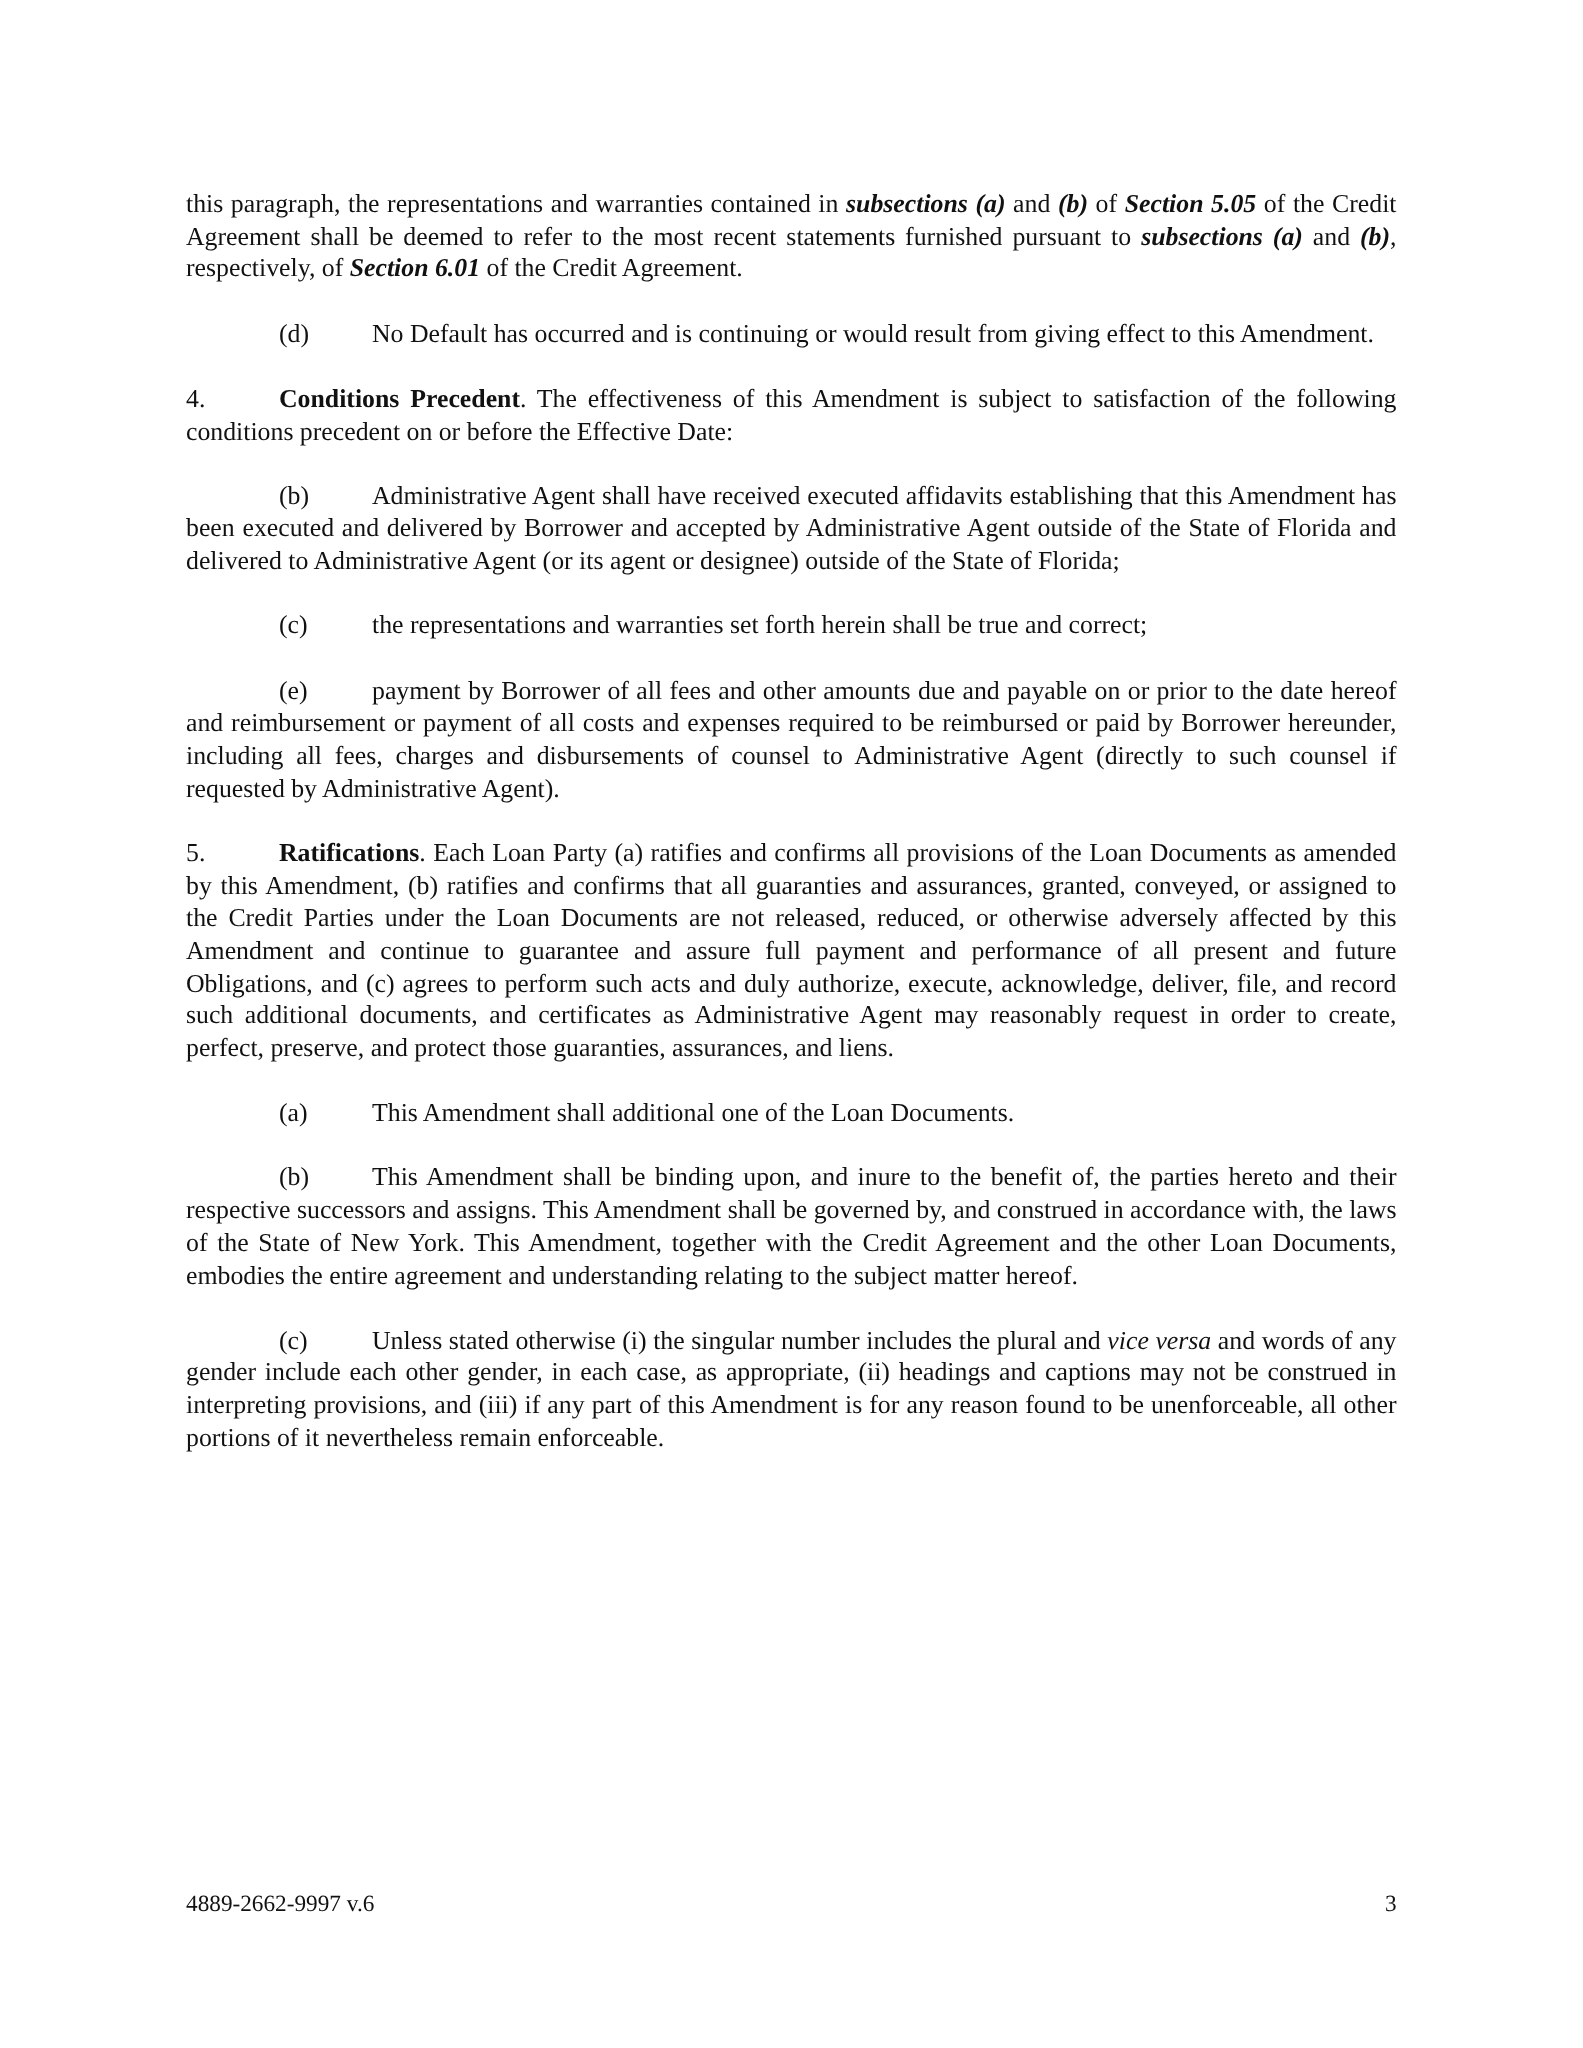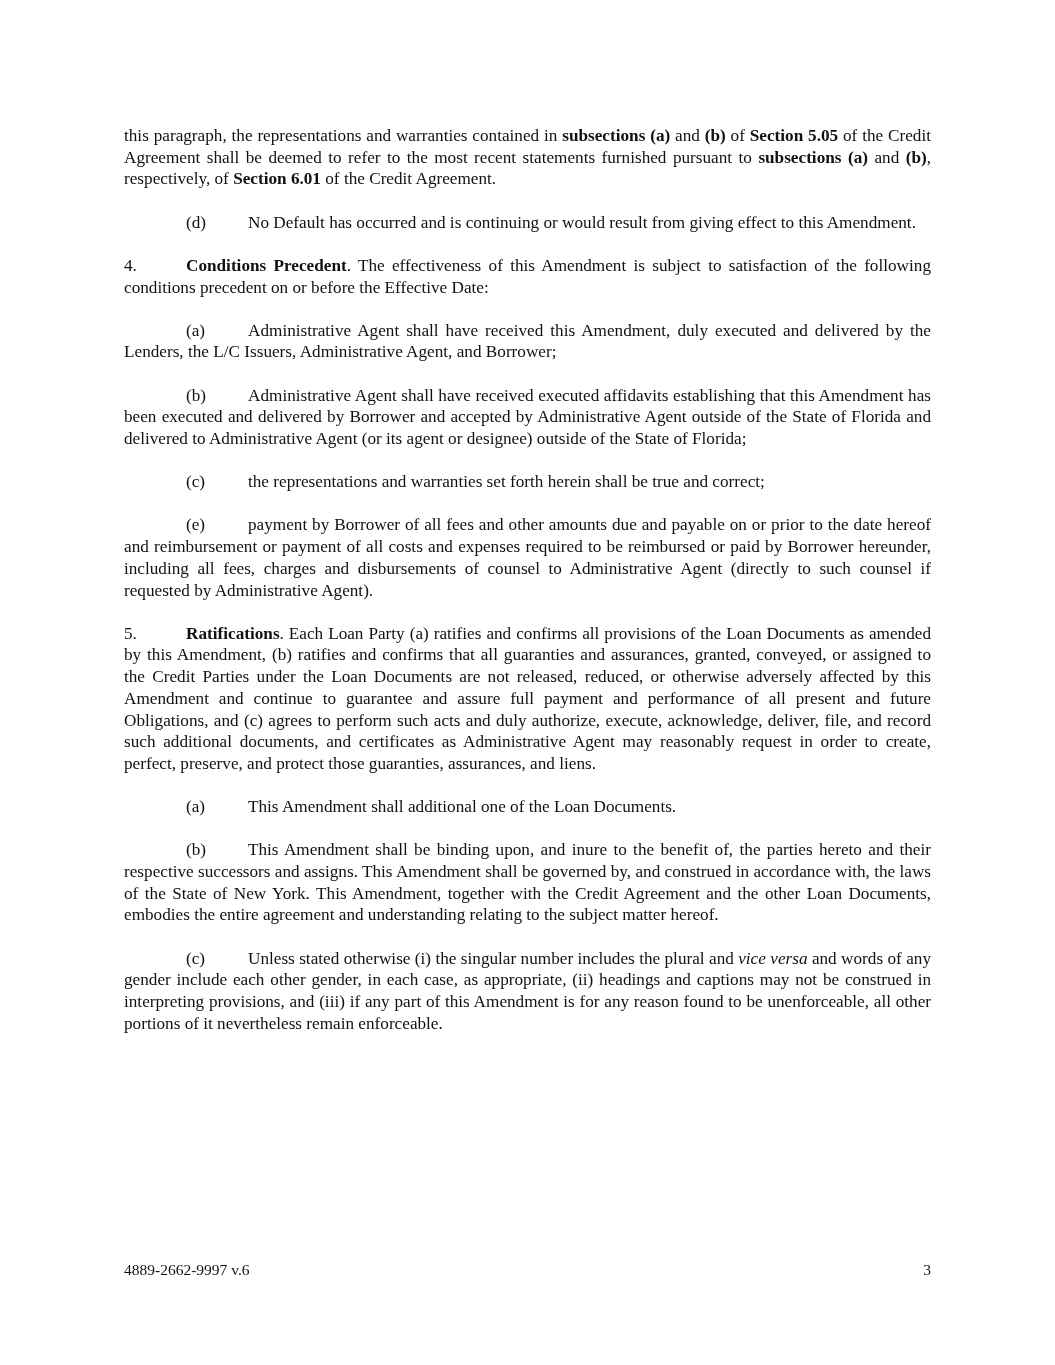--- a/index.html
+++ b/index.html
@@ -33,21 +33,21 @@
     .lbl {
       display: inline-block;
       text-indent: 0;
       width: 62px;
     }
     .num {
       display: inline-block;
       width: 62px;
     }
     b { font-weight: bold; }
-    .bi { font-weight: bold; }
+    .bi { font-weight: bold; font-style: italic; }
     i { font-style: italic; }
     .footer {
       position: absolute;
       left: 124px;
       top: 1259px;
       width: 807px;
       display: flex;
       justify-content: space-between;
       font-size: 15.5px;
     }
@@ -56,21 +56,20 @@
 <body>
 
 <div class="page">
 
   <p><span>this paragraph, the representations and warranties contained in </span><span class="bi">subsections (a)</span><span> and </span><span class="bi">(b)</span><span> of </span><span class="bi">Section 5.05</span><span> of the Credit Agreement shall be deemed to refer to the most recent statements furnished pursuant to </span><span class="bi">subsections (a)</span><span> and </span><span class="bi">(b)</span><span>, respectively, of </span><span class="bi">Section 6.01</span><span> of the Credit Agreement.</span></p>
 
   <p class="sub"><span class="lbl">(d)</span><span>No Default has occurred and is continuing or would result from giving effect to this Amendment.</span></p>
 
   <p><span class="num">4.</span><b>Conditions Precedent</b><span>. The effectiveness of this Amendment is subject to satisfaction of the following conditions precedent on or before the Effective Date:</span></p>
 
-  <p class="sub"><span class="lbl">(a)</span><span>Administrative Agent shall have received this Amendment, duly executed and delivered by the Lenders, the L/C Issuers, Administrative Agent, and Borrower;</span></p>
 
   <p class="sub"><span class="lbl">(b)</span><span>Administrative Agent shall have received executed affidavits establishing that this Amendment has been executed and delivered by Borrower and accepted by Administrative Agent outside of the State of Florida and delivered to Administrative Agent (or its agent or designee) outside of the State of Florida;</span></p>
 
   <p class="sub"><span class="lbl">(c)</span><span>the representations and warranties set forth herein shall be true and correct;</span></p>
 
 
   <p class="sub"><span class="lbl">(e)</span><span>payment by Borrower of all fees and other amounts due and payable on or prior to the date hereof and reimbursement or payment of all costs and expenses required to be reimbursed or paid by Borrower hereunder, including all fees, charges and disbursements of counsel to Administrative Agent (directly to such counsel if requested by Administrative Agent).</span></p>
 
   <p><span class="num">5.</span><b>Ratifications</b><span>.  Each Loan Party (a) ratifies and confirms all provisions of the Loan Documents as amended by this Amendment, (b) ratifies and confirms that all guaranties and assurances, granted, conveyed, or assigned to the Credit Parties under the Loan Documents are not released, reduced, or otherwise adversely affected by this Amendment and continue to guarantee and assure full payment and performance of all present and future Obligations, and (c) agrees to perform such acts and duly authorize, execute, acknowledge, deliver, file, and record such additional documents, and certificates as Administrative Agent may reasonably request in order to create, perfect, preserve, and protect those guaranties, assurances, and liens.</span></p>
 

